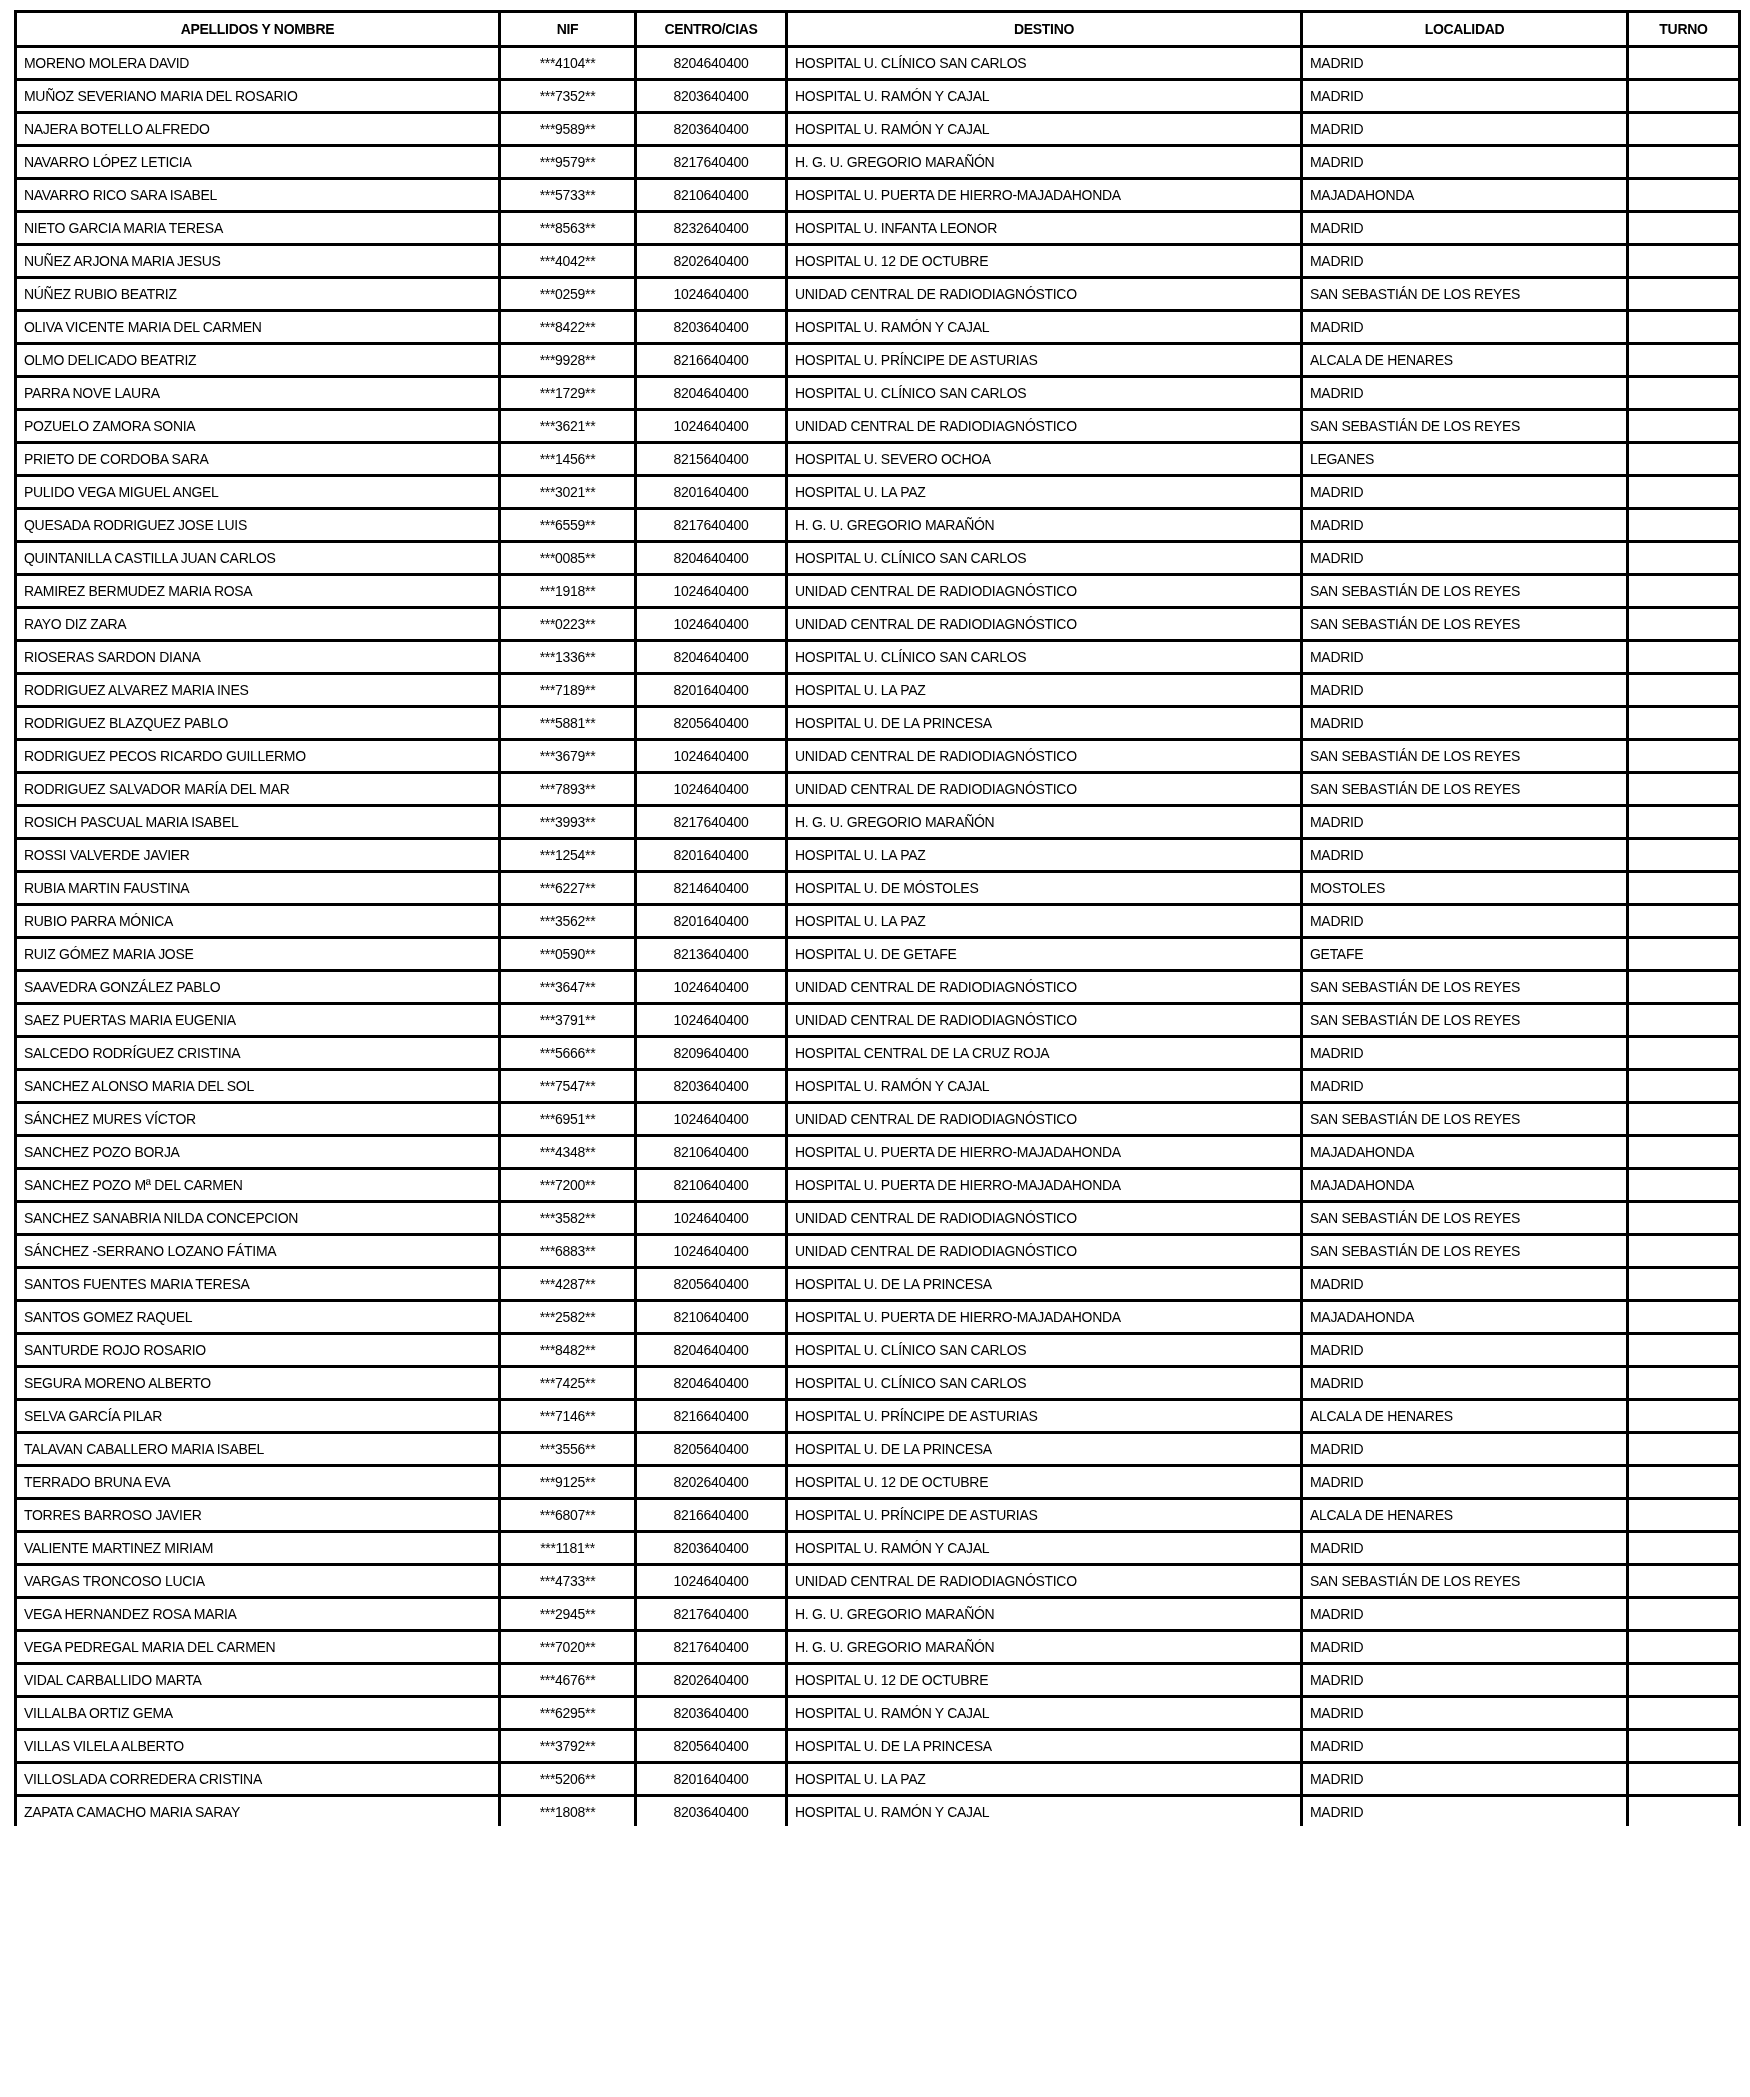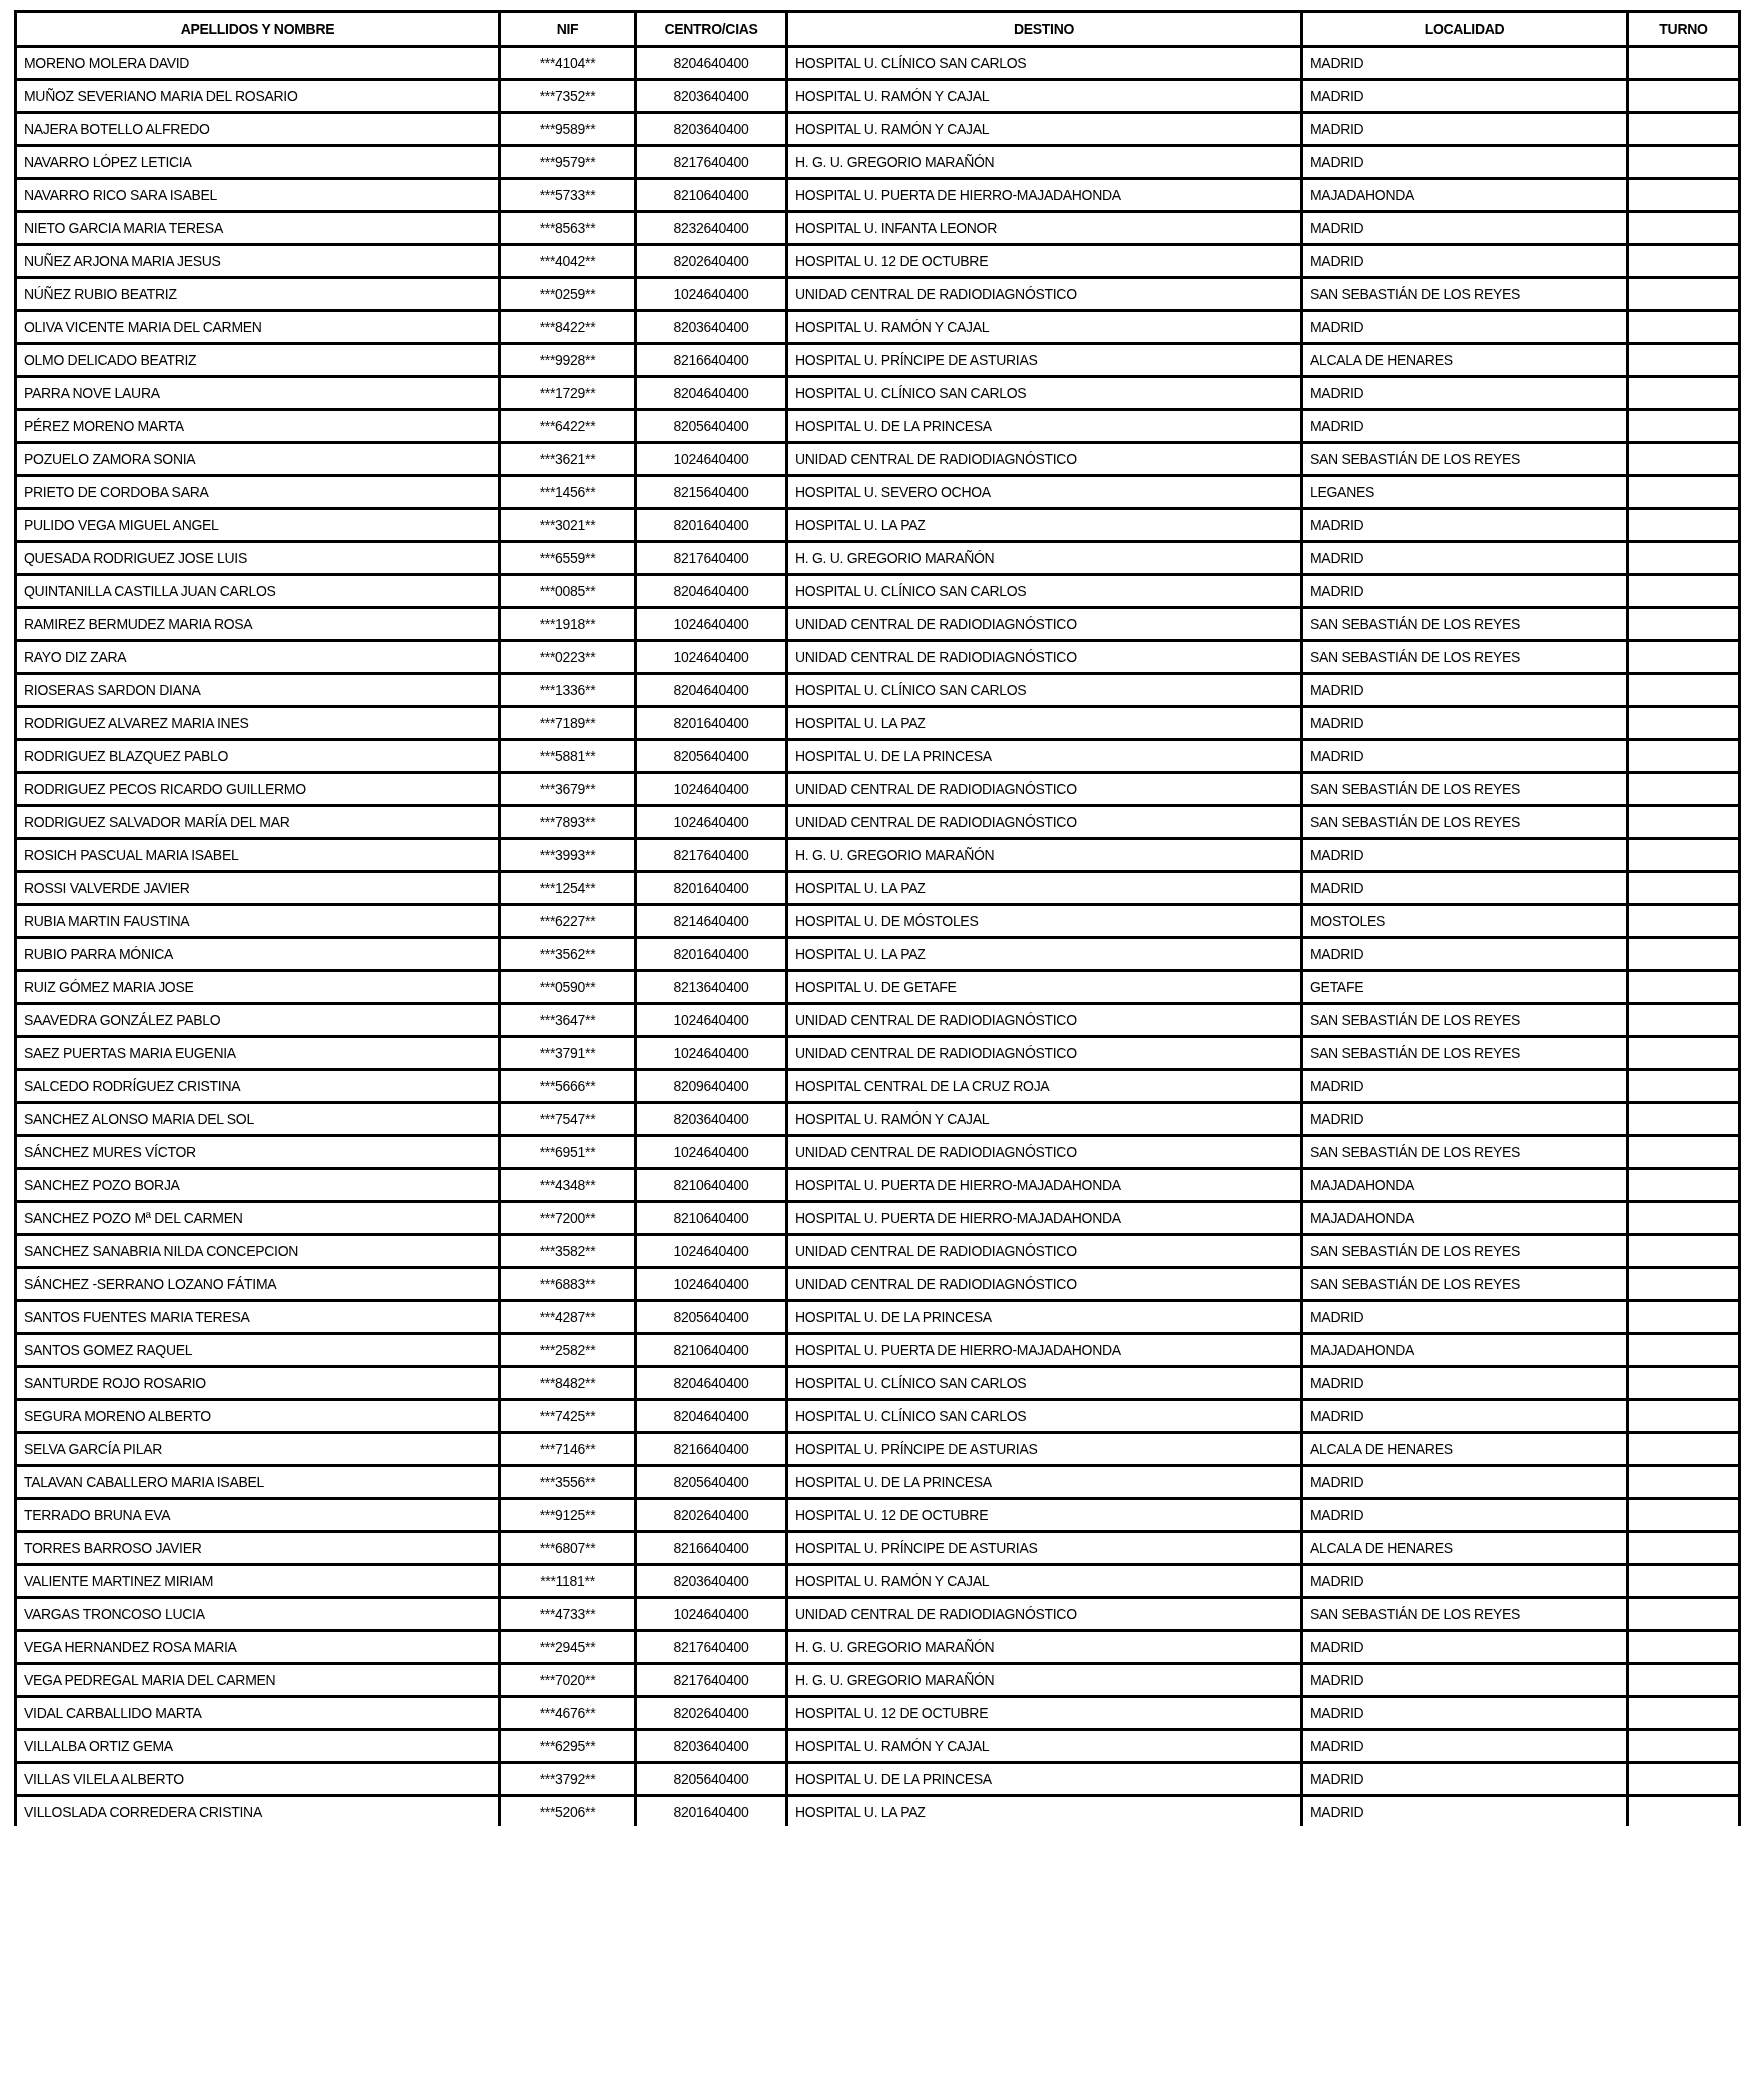--- a/index.html
+++ b/index.html
@@ -165,28 +165,20 @@
         </tr>
         <tr>
           <td class="l">PARRA NOVE LAURA</td>
           <td class="c">***1729**</td>
           <td class="c">8204640400</td>
           <td class="l">HOSPITAL U. CLÍNICO SAN CARLOS</td>
           <td class="l">MADRID</td>
           <td class="l"></td>
         </tr>
         <tr>
-          <td class="l">PÉREZ MORENO MARTA</td>
-          <td class="c">***6422**</td>
-          <td class="c">8205640400</td>
-          <td class="l">HOSPITAL U. DE LA PRINCESA</td>
-          <td class="l">MADRID</td>
-          <td class="l"></td>
-        </tr>
-        <tr>
           <td class="l">POZUELO ZAMORA SONIA</td>
           <td class="c">***3621**</td>
           <td class="c">1024640400</td>
           <td class="l">UNIDAD CENTRAL DE RADIODIAGNÓSTICO</td>
           <td class="l">SAN SEBASTIÁN DE LOS REYES</td>
           <td class="l"></td>
         </tr>
         <tr>
           <td class="l">PRIETO DE CORDOBA SARA</td>
           <td class="c">***1456**</td>

